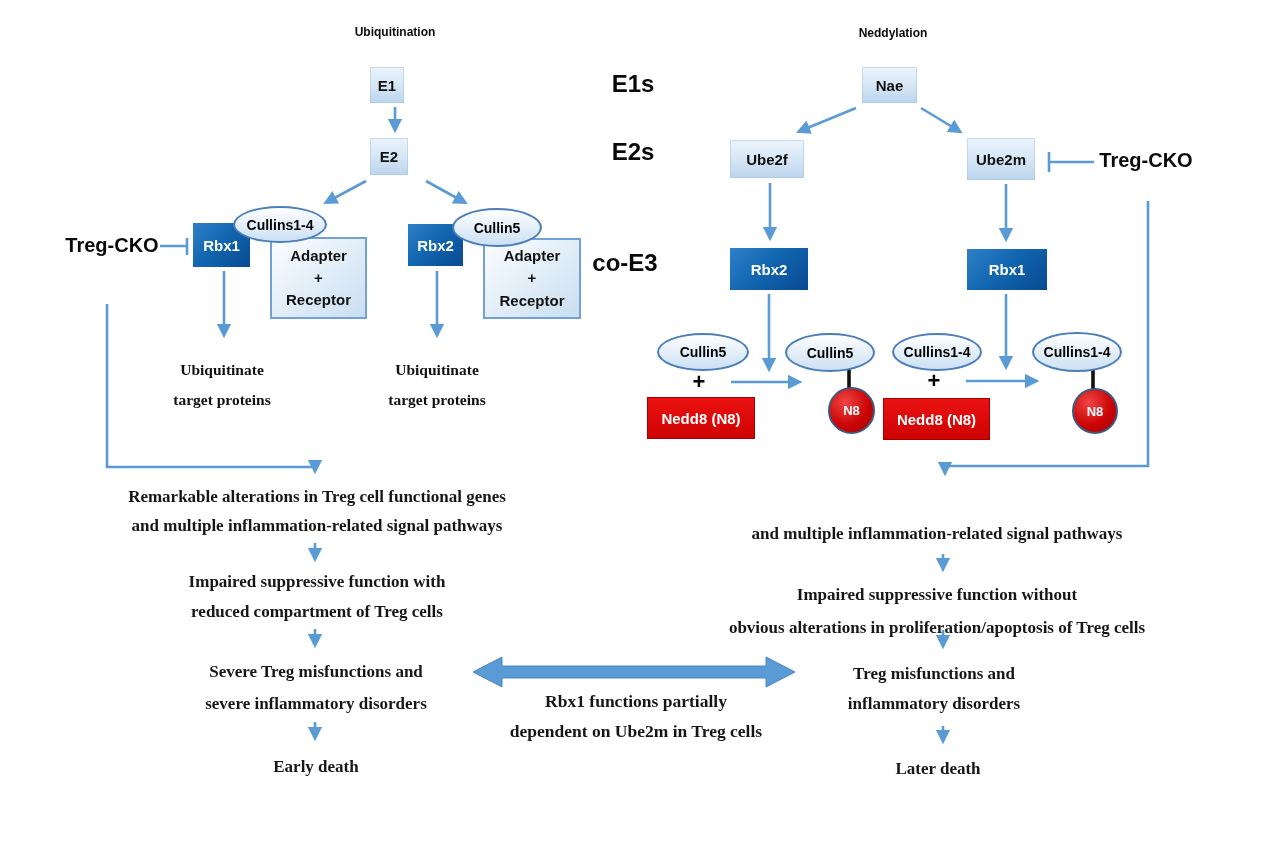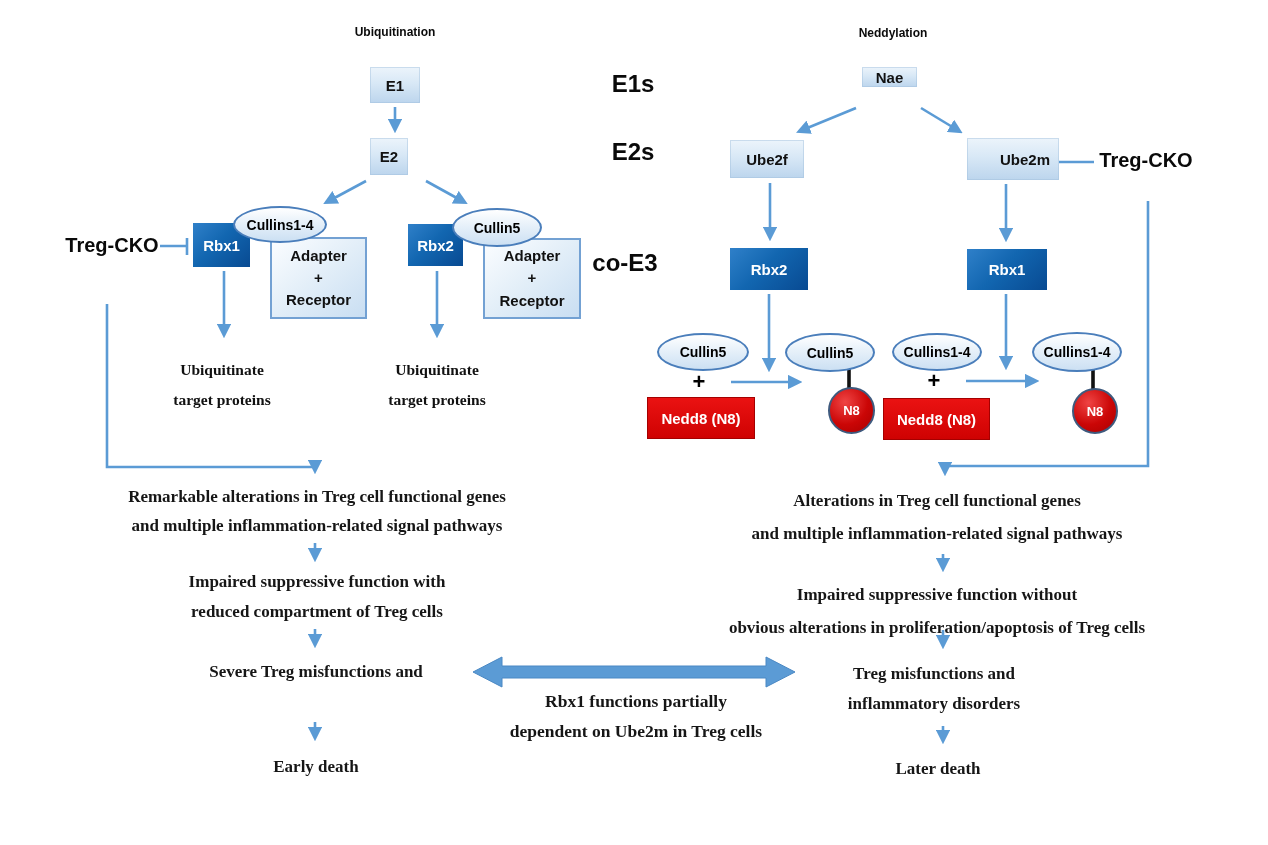--- a/index.html
+++ b/index.html
@@ -76,21 +76,21 @@
     </g>
     <polygon points="473,672 502,657 502,666 766,666 766,657 795,672 766,687 766,678 502,678 502,687" fill="#5b9bd5" stroke="#4a88c4" stroke-width="1"></polygon>
   </svg>
 
   <div class="abs title" style="left:395px;top:25px;">Ubiquitination</div>
   <div class="abs title" style="left:893px;top:26px;">Neddylation</div>
   <div class="abs stage" style="left:633px;top:70px;">E1s</div>
   <div class="abs stage" style="left:633px;top:138px;">E2s</div>
   <div class="abs stage" style="left:625px;top:249px;">co-E3</div>
 
-  <div class="abs lightbox" style="left:370px;top:67px;width:50px;height:36px;">E1</div>
+  <div class="abs lightbox" style="left:370px;top:67px;width:34px;height:36px;">E1</div>
   <div class="abs lightbox" style="left:370px;top:138px;width:38px;height:37px;">E2</div>
   <div class="abs cko" style="left:112px;top:234px;">Treg-CKO</div>
 
   <div class="abs darkbox" style="left:193px;top:223px;width:57px;height:44px;">Rbx1</div>
   <div class="abs adapterbox" style="left:270px;top:237px;width:93px;height:78px;">
     <span>Adapter</span>
     <span>+</span>
     <span>Receptor</span>
   </div>
   <div class="abs ellipse" style="left:233px;top:206px;width:90px;height:33px;">Cullins1-4</div>
@@ -101,23 +101,23 @@
     <span>+</span>
     <span>Receptor</span>
   </div>
   <div class="abs ellipse" style="left:452px;top:208px;width:86px;height:35px;">Cullin5</div>
 
   <div class="abs outcome" style="left:222px;top:361px;">Ubiquitinate</div>
   <div class="abs outcome" style="left:222px;top:391px;">target proteins</div>
   <div class="abs outcome" style="left:437px;top:361px;">Ubiquitinate</div>
   <div class="abs outcome" style="left:437px;top:391px;">target proteins</div>
 
-  <div class="abs lightbox" style="left:862px;top:67px;width:55px;height:20px;">Nae</div>
+  <div class="abs lightbox" style="left:862px;top:67px;width:55px;height:36px;">Nae</div>
   <div class="abs lightbox" style="left:730px;top:140px;width:74px;height:38px;">Ube2f</div>
-  <div class="abs lightbox" style="left:967px;top:138px;width:68px;height:42px;padding-left:24px;">Ube2m</div>
+  <div class="abs lightbox" style="left:967px;top:138px;width:68px;height:42px;">Ube2m</div>
   <div class="abs cko" style="left:1146px;top:149px;">Treg-CKO</div>
   <div class="abs darkbox" style="left:730px;top:248px;width:78px;height:42px;">Rbx2</div>
   <div class="abs darkbox" style="left:967px;top:249px;width:80px;height:41px;">Rbx1</div>
 
   <div class="abs ellipse" style="left:657px;top:333px;width:88px;height:34px;">Cullin5</div>
   <div class="abs plus" style="left:699px;top:382px;">+</div>
   <div class="abs redbox" style="left:647px;top:397px;width:106px;height:40px;">Nedd8 (N8)</div>
   <div class="abs ellipse" style="left:785px;top:333px;width:86px;height:35px;">Cullin5</div>
   <div class="abs n8" style="left:828px;top:387px;width:43px;height:43px;">N8</div>
 
@@ -125,23 +125,23 @@
   <div class="abs plus" style="left:934px;top:381px;">+</div>
   <div class="abs redbox" style="left:883px;top:398px;width:105px;height:40px;">Nedd8 (N8)</div>
   <div class="abs ellipse" style="left:1032px;top:332px;width:86px;height:36px;">Cullins1-4</div>
   <div class="abs n8" style="left:1072px;top:388px;width:42px;height:42px;">N8</div>
 
   <div class="abs flowline" style="left:317px;top:487px;">Remarkable alterations in Treg cell functional genes</div>
   <div class="abs flowline" style="left:317px;top:516px;">and multiple inflammation-related signal pathways</div>
   <div class="abs flowline" style="left:317px;top:602px;">reduced compartment of Treg cells</div>
   <div class="abs flowline" style="left:317px;top:572px;">Impaired suppressive function with</div>
   <div class="abs flowline" style="left:316px;top:662px;">Severe Treg misfunctions and</div>
+  <div class="abs flowline" style="left:316px;top:694px;">severe inflammatory disorders</div>
   <div class="abs flowline" style="left:316px;top:757px;">Early death</div>
 
-  <div class="abs flowline" style="left:937px;top:491px;">Alterations in Treg cell functional genes</div>
   <div class="abs flowline" style="left:937px;top:524px;">and multiple inflammation-related signal pathways</div>
   <div class="abs flowline" style="left:937px;top:618px;">obvious alterations in proliferation/apoptosis of Treg cells</div>
   <div class="abs flowline" style="left:937px;top:585px;">Impaired suppressive function without</div>
   <div class="abs flowline" style="left:934px;top:664px;">Treg misfunctions and</div>
   <div class="abs flowline" style="left:934px;top:694px;">inflammatory disorders</div>
   <div class="abs flowline" style="left:938px;top:759px;">Later death</div>
 
   <div class="abs note" style="left:636px;top:691px;text-align:right;">Rbx1 functions partially</div>
   <div class="abs note" style="left:636px;top:721px;">dependent on Ube2m in Treg cells</div>
 

